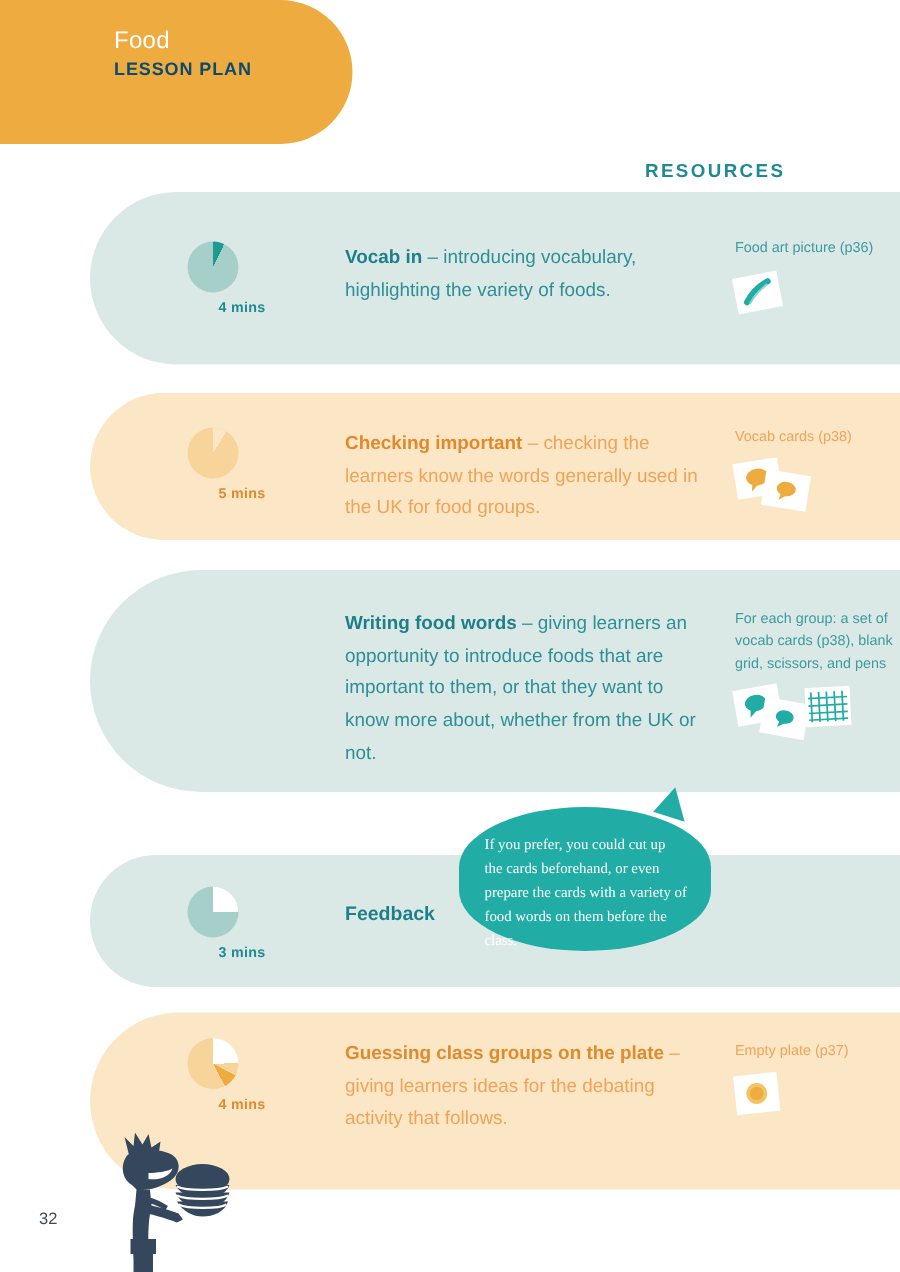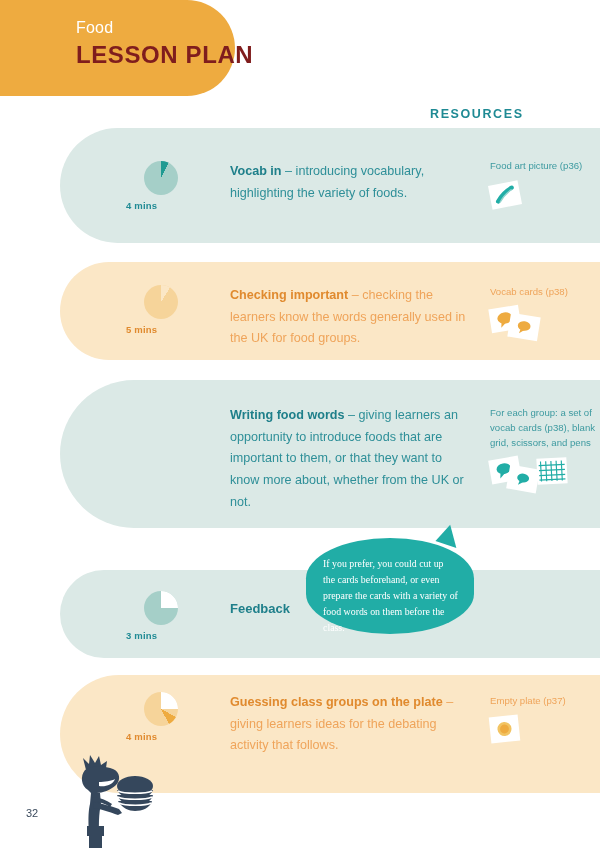--- a/index.html
+++ b/index.html
@@ -18,21 +18,21 @@
     background: #eeab40;
     border-top-right-radius: 48px;
     border-bottom-right-radius: 48px;
     padding: 18px 0 0 76px;
   }
   .header-eyebrow {
     color: #ffffff; font-size: 16px; font-weight: 400;
     letter-spacing: .2px; line-height: 1.25;
   }
   .header-title {
-    color: #7f1d1d; font-size: 24px; font-weight: 700;
+    color: #0c4a6e; font-size: 12px; font-weight: 700;
     letter-spacing: .6px; line-height: 1.4; white-space: nowrap;
   }
 
   
   .resources-heading {
     position: absolute; left: 430px; top: 107px;
     color: #1f8a94; font-size: 12.5px; font-weight: 700;
     letter-spacing: 1.6px;
   }
 
@@ -42,22 +42,22 @@
     border-top-left-radius: 90px;
     border-bottom-left-radius: 90px;
   }
   .row.teal   { background: #dbe9e6; }
   .row.cream  { background: #fbe7c6; }
 
   .row-inner { position: relative; width: 100%; height: 100%; }
 
   
   .timer {
-    position: absolute; left: 66px;
-    width: 70px; text-align: left;
+    position: absolute; left: 47px;
+    width: 70px; text-align: right;
   }
   .pie {
     width: 34px; height: 34px; border-radius: 50%;
     margin: 0 auto;
     position: relative;
   }
   .pie.teal-pie  { background: #a5cfc8; }
   .pie.cream-pie { background: #f6d49a; }
   .pie .wedge { position: absolute; inset: 0; border-radius: 50%; }
   .mins {

